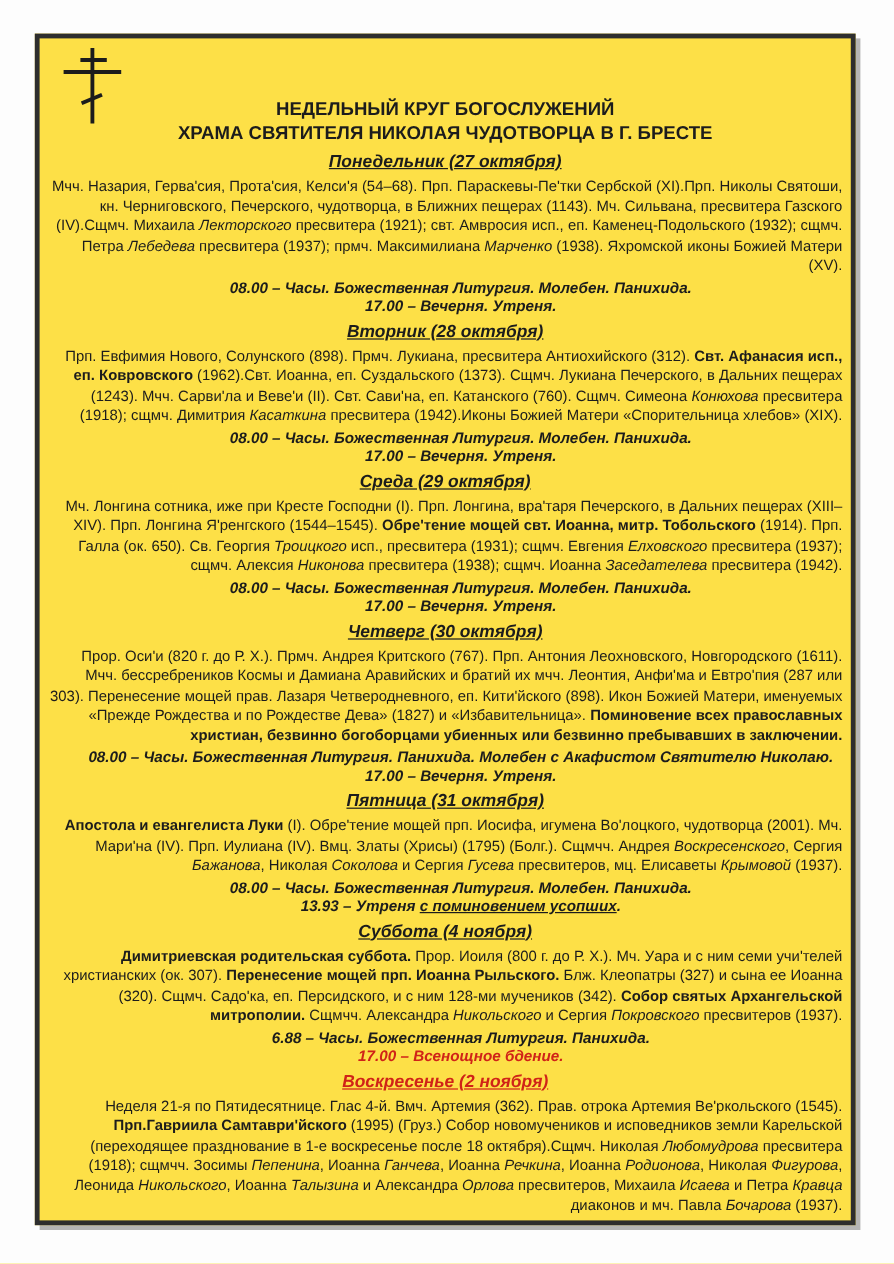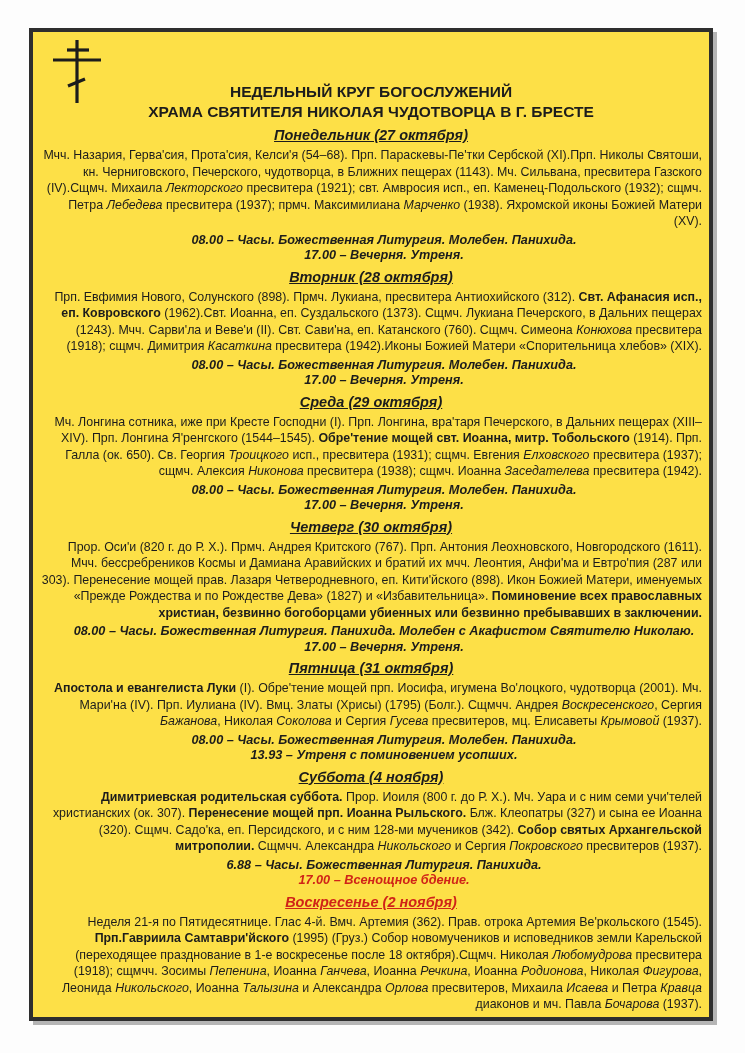--- a/index.html
+++ b/index.html
@@ -110,21 +110,21 @@
       <p class="service-line"><span>08.00 – Часы. Божественная Литургия. Панихида. Молебен с Акафистом Святителю Николаю.</span></p>
       <p class="service-line"><span>17.00 – Вечерня. Утреня.</span></p>
     </div>
   </section>
 
   <section class="day">
     <h2 class="day-header"><span>Пятница (31 октября)</span></h2>
     <p class="day-desc"><span style="font-weight: 700;">Апостола и евангелиста Луки</span><span> (I). Обре'тение мощей прп. Иосифа, игумена Во'лоцкого, чудотворца (2001). Мч. Мари'на (IV). Прп. Иулиана (IV). Вмц. Златы (Хрисы) (1795) (Болг.). Сщмчч. Андрея </span><span style="font-style: italic;">Воскресенского</span><span>, Сергия </span><span style="font-style: italic;">Бажанова</span><span>, Николая </span><span style="font-style: italic;">Соколова</span><span> и Сергия </span><span style="font-style: italic;">Гусева</span><span> пресвитеров, мц. Елисаветы </span><span style="font-style: italic;">Крымовой</span><span> (1937).</span></p>
     <div class="services">
       <p class="service-line"><span>08.00 – Часы. Божественная Литургия. Молебен. Панихида.</span></p>
-      <p class="service-line"><span>13.93 –  Утреня </span><span style="">с поминовением усопших</span><span>.</span></p>
+      <p class="service-line"><span>13.93 –  Утреня </span><span style="text-decoration: underline;">с поминовением усопших</span><span>.</span></p>
     </div>
   </section>
 
   <section class="day">
     <h2 class="day-header"><span>Суббота (4 ноября)</span></h2>
     <p class="day-desc"><span style="font-weight: 700;">Димитриевская родительская суббота.</span><span> Прор. Иоиля (800 г. до Р. Х.). Мч. Уара и с ним семи учи'телей христианских (ок. 307). </span><span style="font-weight: 700;">Перенесение мощей прп. Иоанна Рыльского.</span><span> Блж. Клеопатры (327) и сына ее Иоанна (320). Сщмч. Садо'ка, еп. Персидского, и с ним 128-ми мучеников (342). </span><span style="font-weight: 700;">Собор святых Архангельской митрополии.</span><span> Сщмчч. Александра </span><span style="font-style: italic;">Никольского</span><span> и Сергия </span><span style="font-style: italic;">Покровского</span><span> пресвитеров (1937).</span></p>
     <div class="services">
       <p class="service-line"><span>6.88 – Часы. Божественная Литургия. Панихида.</span></p>
       <p class="service-line"><span style="color: rgb(208, 35, 24);">17.00 – Всенощное бдение.</span></p>
     </div>

